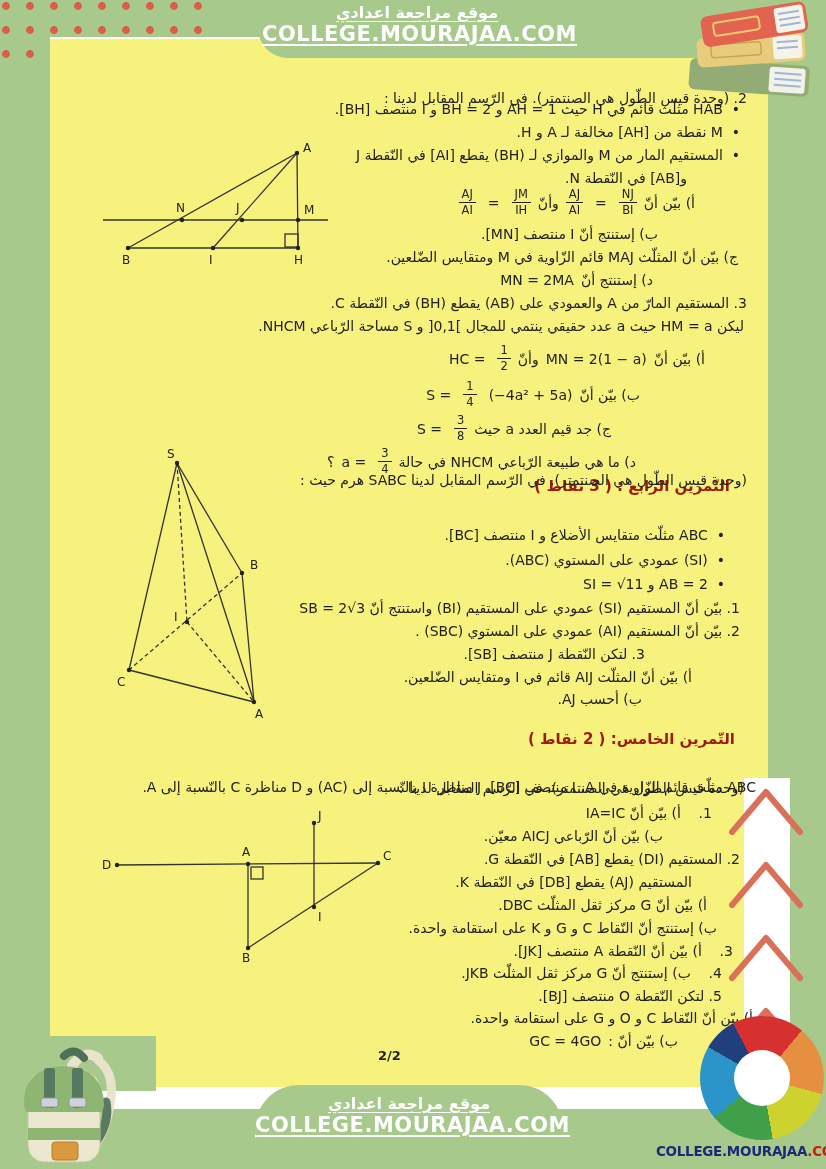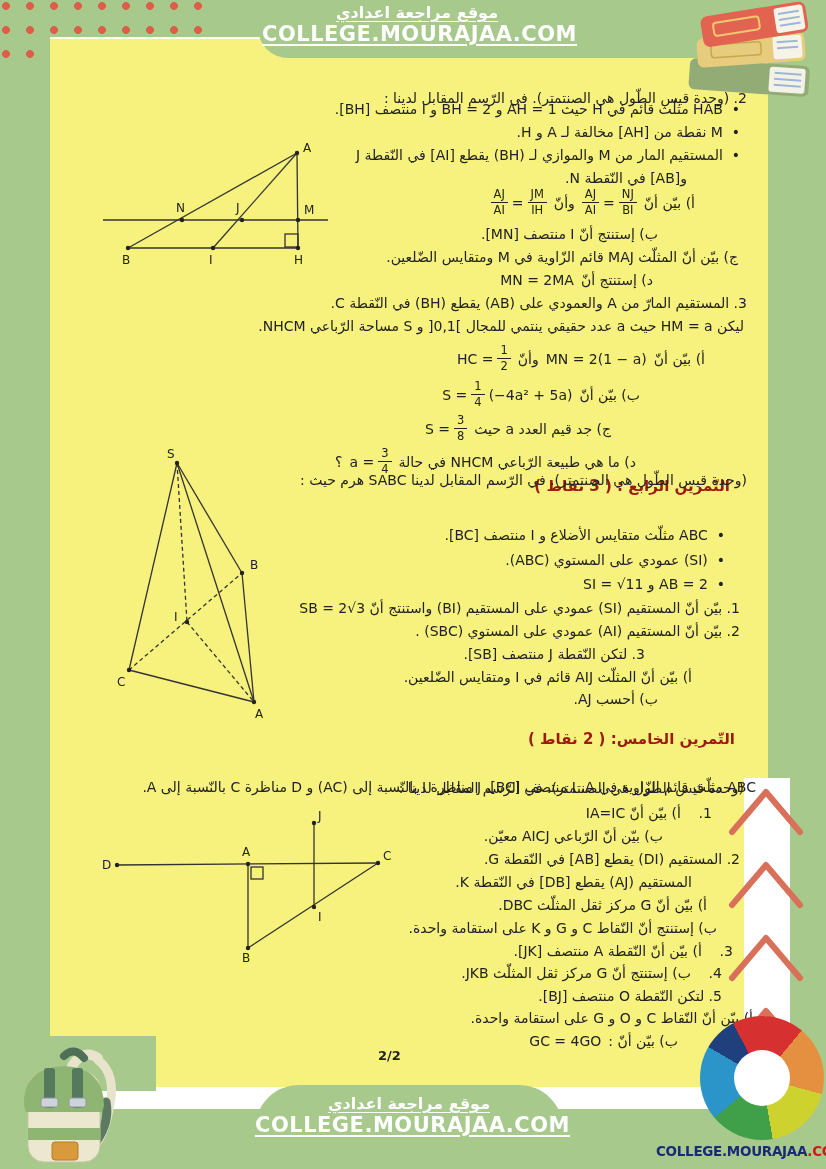--- a/index.html
+++ b/index.html
@@ -16,21 +16,21 @@
   .header-text{left:262px;top:3px;width:310px;text-align:center;color:#ffffff;}
   .header-text .t1{font-size:16px;font-weight:bold;text-decoration:underline;text-underline-offset:3px;}
   .header-text .t2{font-size:21px;font-weight:bold;letter-spacing:.5px;text-decoration:underline;text-underline-offset:3px;}
   .footer-blob{left:255px;top:1085px;width:308px;height:84px;background:#a7c98c;border-radius:44px 44px 0 0;}
   .footer-text{left:255px;top:1094px;width:308px;text-align:center;color:#ffffff;}
   .footer-text .t1{font-size:16px;font-weight:bold;text-decoration:underline;text-underline-offset:3px;}
   .footer-text .t2{font-size:21px;font-weight:bold;letter-spacing:.5px;text-decoration:underline;text-underline-offset:3px;}
   .line{position:absolute;white-space:nowrap;direction:rtl;font-size:14px;color:#222;}
   .heading{font-weight:bold;color:#9c1a10;font-size:15px;}
   .flexline{display:flex;align-items:center;direction:rtl;}
-  .eq{direction:ltr;unicode-bidi:isolate;display:inline-flex;align-items:center;gap:4px;margin:0 7px;}
+  .eq{direction:ltr;unicode-bidi:isolate;display:inline-flex;align-items:center;gap:12px;margin:0 7px;}
   .frac{display:inline-flex;flex-direction:column;align-items:center;font-size:11.5px;line-height:1.2;}
   .frac .num{border-bottom:1.2px solid #222;padding:0 3px;}
   .frac .den{padding-top:1px;}
   .pagenum{left:378px;top:1048px;font-size:13px;font-weight:bold;color:#222;}
   .logo-ring{left:700px;top:1016px;width:124px;height:124px;border-radius:50%;
     background:conic-gradient(from 0deg,#d63031 0 40deg,#e59040 40deg 105deg,#cdd22f 105deg 170deg,
                #3fa049 170deg 230deg,#2b95c9 230deg 300deg,#203f7d 300deg 332deg,#d63031 332deg 360deg);}
   .logo-hole{position:absolute;left:34px;top:34px;width:56px;height:56px;border-radius:50%;background:#fff;}
   .logo-caption{left:656px;top:1143px;width:170px;text-align:center;font-size:13.5px;font-weight:bold;color:#1b2a78;letter-spacing:-.3px;}
   .logo-caption .com{color:#cc1a1a;}
@@ -174,21 +174,21 @@
 
 <div class="line heading" style="top:477px;right:96px">التّمرين الرابع : ( 3 نقاط )</div>
 <div class="line" style="top:472px;right:79px">(وحدة قيس الطّول هي الصنتمتر). في الرّسم المقابل لدينا ⁦SABC⁩ هرم حيث :</div>
 <div class="line" style="top:527px;right:101px">•&nbsp; ⁦ABC⁩ مثلّث متقايس الأضلاع و ⁦I⁩ منتصف ⁦[BC]⁩.</div>
 <div class="line" style="top:552px;right:101px">•&nbsp; ⁦(SI)⁩ عمودي على المستوي ⁦(ABC)⁩.</div>
 <div class="line" style="top:576px;right:101px">•&nbsp; ⁦AB = 2⁩ و ⁦SI = √11⁩</div>
 <div class="line" style="top:600px;right:86px">1. بيّن أنّ المستقيم ⁦(SI)⁩ عمودي على المستقيم ⁦(BI)⁩ واستنتج أنّ ⁦SB = 2√3⁩</div>
 <div class="line" style="top:623px;right:86px">2. بيّن أنّ المستقيم ⁦(AI)⁩ عمودي على المستوي ⁦(SBC)⁩ .</div>
 <div class="line" style="top:646px;right:181px">3. لتكن النّقطة ⁦J⁩ منتصف ⁦[SB]⁩.</div>
 <div class="line" style="top:669px;right:134px">أ) بيّن أنّ المثلّث ⁦AIJ⁩ قائم في ⁦I⁩ ومتقايس الضّلعين.</div>
-<div class="line" style="top:691px;right:168px">ب) أحسب ⁦AJ⁩.</div>
+<div class="line" style="top:691px;right:184px">ب) أحسب ⁦AJ⁩.</div>
 
 <div class="line heading" style="top:730px;right:91px">التّمرين الخامس: ( 2 نقاط )</div>
 <div class="line" style="top:780px;right:82px">(وحدة قيس الطول هي الصنتمتر)، في الرّسم المقابل لدينا :</div>
 <div class="line" style="top:779px;right:70px">⁦ABC⁩ مثلّث قائم الزّاوية في ⁦A⁩، ⁦I⁩ منتصف ⁦[BC]⁩، ⁦J⁩ مناظرة ⁦I⁩ بالنّسبة إلى ⁦(AC)⁩ و ⁦D⁩ مناظرة ⁦C⁩ بالنّسبة إلى ⁦A⁩.</div>
 <div class="line" style="top:805px;right:114px">1.&nbsp;&nbsp;&nbsp; أ) بيّن أنّ ⁦IA=IC⁩</div>
 <div class="line" style="top:828px;right:163px">ب) بيّن أنّ الرّباعي ⁦AICJ⁩ معيّن.</div>
 <div class="line" style="top:851px;right:86px">2. المستقيم ⁦(DI)⁩ يقطع ⁦[AB]⁩ في النّقطة ⁦G⁩.</div>
 <div class="line" style="top:874px;right:134px">المستقيم ⁦(AJ)⁩ يقطع ⁦[DB]⁩ في النّقطة ⁦K⁩.</div>
 <div class="line" style="top:897px;right:119px">أ) بيّن أنّ ⁦G⁩ مركز ثقل المثلّث ⁦DBC⁩.</div>
 <div class="line" style="top:920px;right:109px">ب) إستنتج أنّ النّقاط ⁦C⁩ و ⁦G⁩ و ⁦K⁩ على استقامة واحدة.</div>

